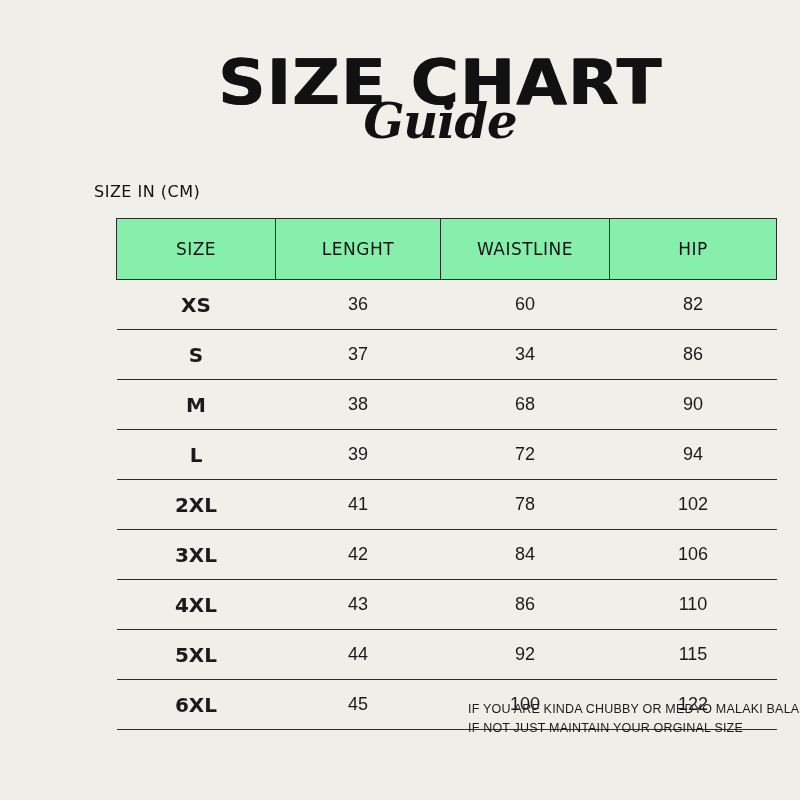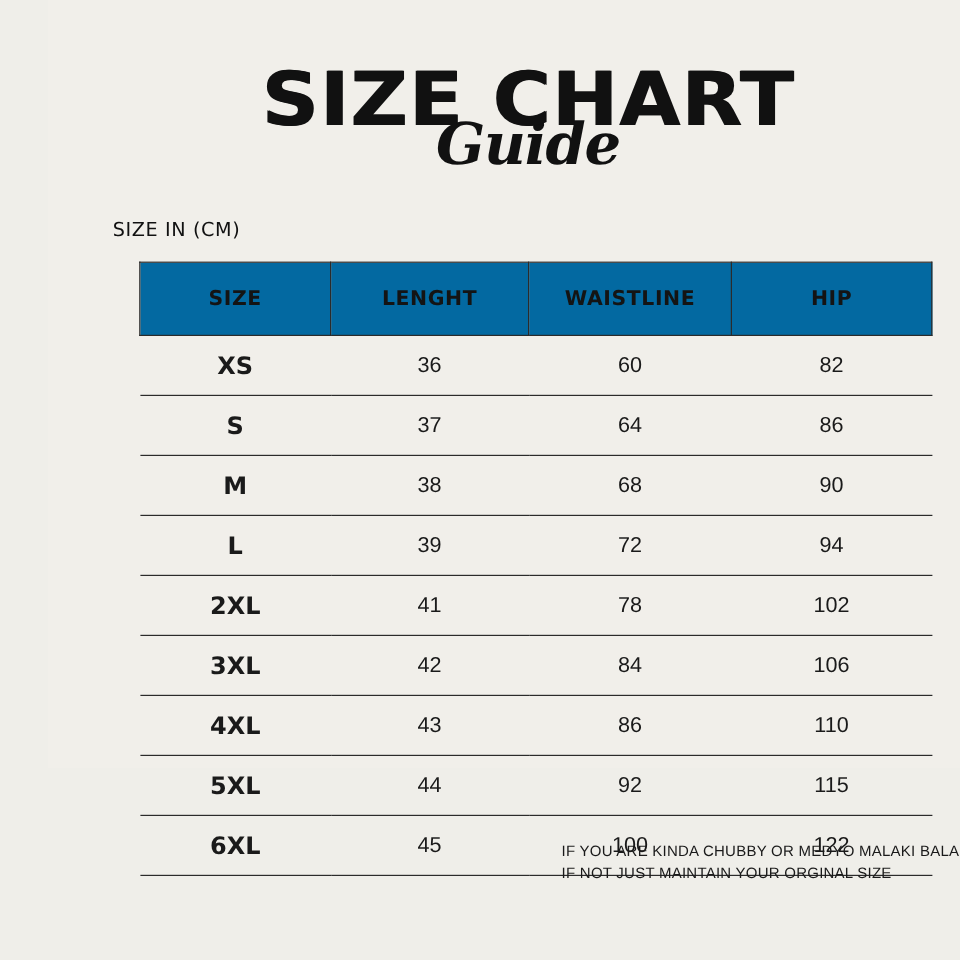--- a/index.html
+++ b/index.html
@@ -81,25 +81,25 @@
   }
   table.size-table {
     border-collapse: collapse;
     width: 648px;
     table-layout: fixed;
   }
   table.size-table thead th {
     border: 1px solid #2b2b2b;
     height: 58px;
     font-family: "DejaVu Sans", sans-serif;
-    font-weight: bold;
+    font-weight: normal;
     font-size: 17px;
     letter-spacing: 0.5px;
     color: #141414;
-    background: #0369a1;
+    background: #86efac;
   }
   table.size-table tbody td {
     height: 47px;
     border-bottom: 1px solid #2b2b2b;
     text-align: center;
     font-size: 18px;
     color: #1a1a1a;
     font-family: "Liberation Sans", sans-serif;
   }
   table.size-table tbody td.size-cell {
@@ -153,21 +153,21 @@
       <tbody>
         <tr>
           <td class="size-cell">XS</td>
           <td>36</td>
           <td>60</td>
           <td>82</td>
         </tr>
         <tr>
           <td class="size-cell">S</td>
           <td>37</td>
-          <td>64</td>
+          <td>34</td>
           <td>86</td>
         </tr>
         <tr>
           <td class="size-cell">M</td>
           <td>38</td>
           <td>68</td>
           <td>90</td>
         </tr>
         <tr>
           <td class="size-cell">L</td>

